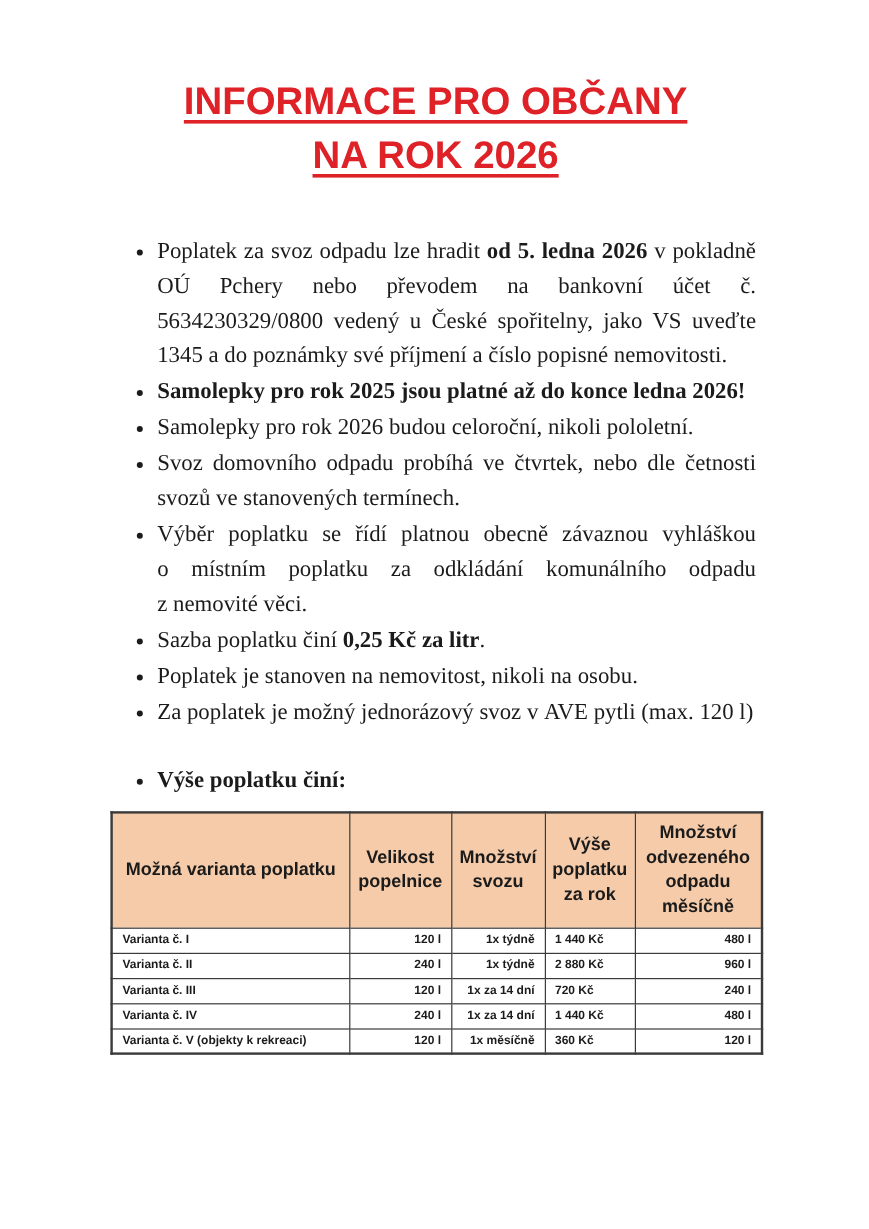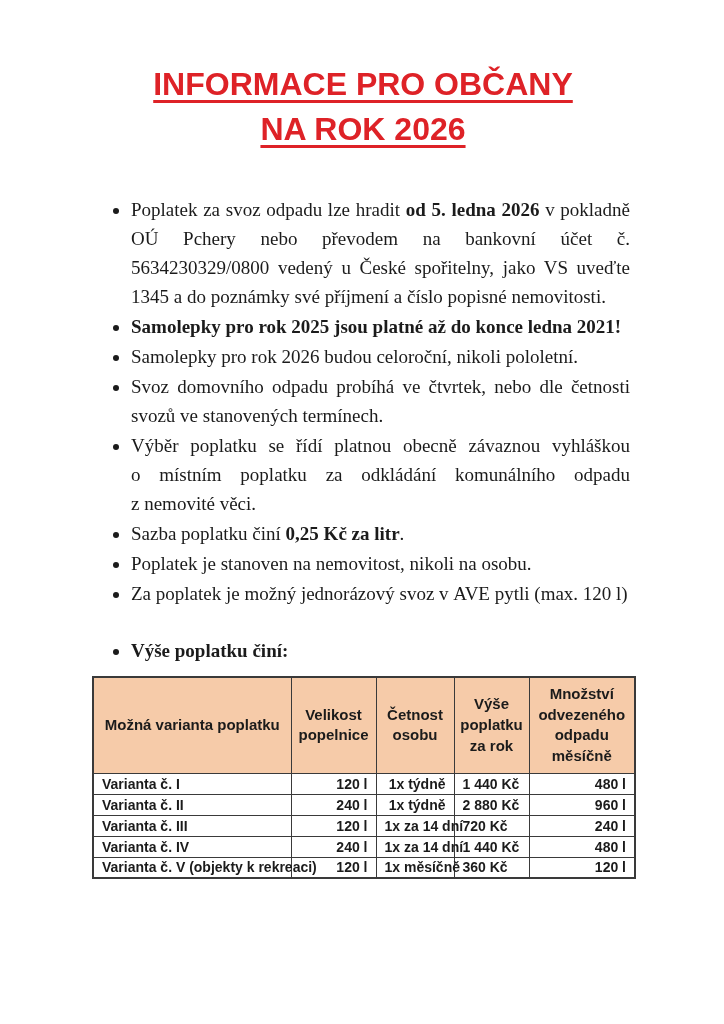--- a/index.html
+++ b/index.html
@@ -74,21 +74,21 @@
     background:var(--header-bg);
     font-size:15px;
     font-weight:bold;
     text-align:center;
     vertical-align:middle;
     padding:6px 5px;
     line-height:1.38;
     height:88px;
   }
   table.fee-table td{
-    font-size:14px;
+    font-size:10px;
     height:21px;
     padding:1px 8px;
     vertical-align:middle;
     white-space:nowrap;
   }
   td.al-left{text-align:left;}
   td.al-center{text-align:right;font-weight:bold;}
   td.al-right{text-align:left;padding-right:11px;}
   td.col-bold{font-weight:bold;}
 </style>
@@ -98,21 +98,21 @@
 <div class="page">
 
   <h1 class="title">
     <span class="title-line">INFORMACE PRO OBČANY</span>
     <span class="title-line">NA ROK 2026</span>
   </h1>
 
 
   <ul class="bullets" id="bullet-list">
       <li><span>Poplatek za svoz odpadu lze hradit </span><span class="b">od 5. ledna 2026</span><span> v&nbsp;pokladně OÚ Pchery nebo převodem na bankovní účet č. 5634230329/0800 vedený u&nbsp;České spořitelny, jako VS uveďte 1345 a&nbsp;do poznámky své příjmení a&nbsp;číslo popisné nemovitosti.</span></li>
-      <li><span class="b">Samolepky pro rok 2025 jsou platné až do konce ledna 2021!</span></li>
+      <li><span class="b">Samolepky pro rok 2025 jsou platné až do konce ledna 2026!</span></li>
       <li><span>Samolepky pro rok 2026 budou celoroční, nikoli pololetní.</span></li>
       <li><span>Svoz domovního odpadu probíhá ve čtvrtek, nebo dle četnosti svozů ve stanovených termínech.</span></li>
       <li><span>Výběr poplatku se řídí platnou obecně závaznou vyhláškou o&nbsp;místním poplatku za&nbsp;odkládání komunálního odpadu z&nbsp;nemovité věci.</span></li>
       <li><span>Sazba poplatku činí </span><span class="b">0,25 Kč za litr</span><span>.</span></li>
       <li><span>Poplatek je stanoven na nemovitost, nikoli na osobu.</span></li>
       <li><span>Za poplatek je možný jednorázový svoz v&nbsp;AVE pytli (max. 120 l)</span></li>
       <li class="gap-before"><span class="b">Výše poplatku činí:</span></li>
     </ul>
 
   <table class="fee-table">
@@ -120,21 +120,21 @@
         <col style="width: 198px;">
         <col style="width: 85px;">
         <col style="width: 78px;">
         <col style="width: 75px;">
         <col style="width: 106px;">
       </colgroup>
     <thead id="fee-thead">
         <tr>
           <th>Možná varianta poplatku</th>
           <th>Velikost popelnice</th>
-          <th>Četnost osobu</th>
+          <th>Množství svozu</th>
           <th>Výše poplatku za rok</th>
           <th>Množství odvezeného odpadu měsíčně</th>
         </tr>
       </thead>
     <tbody id="fee-tbody">
         <tr>
           <td class="al-left col-bold">Varianta č. I</td>
           <td class="al-center">120 l</td>
           <td class="al-center">1x týdně</td>
           <td class="al-right col-bold">1 440 Kč</td>

